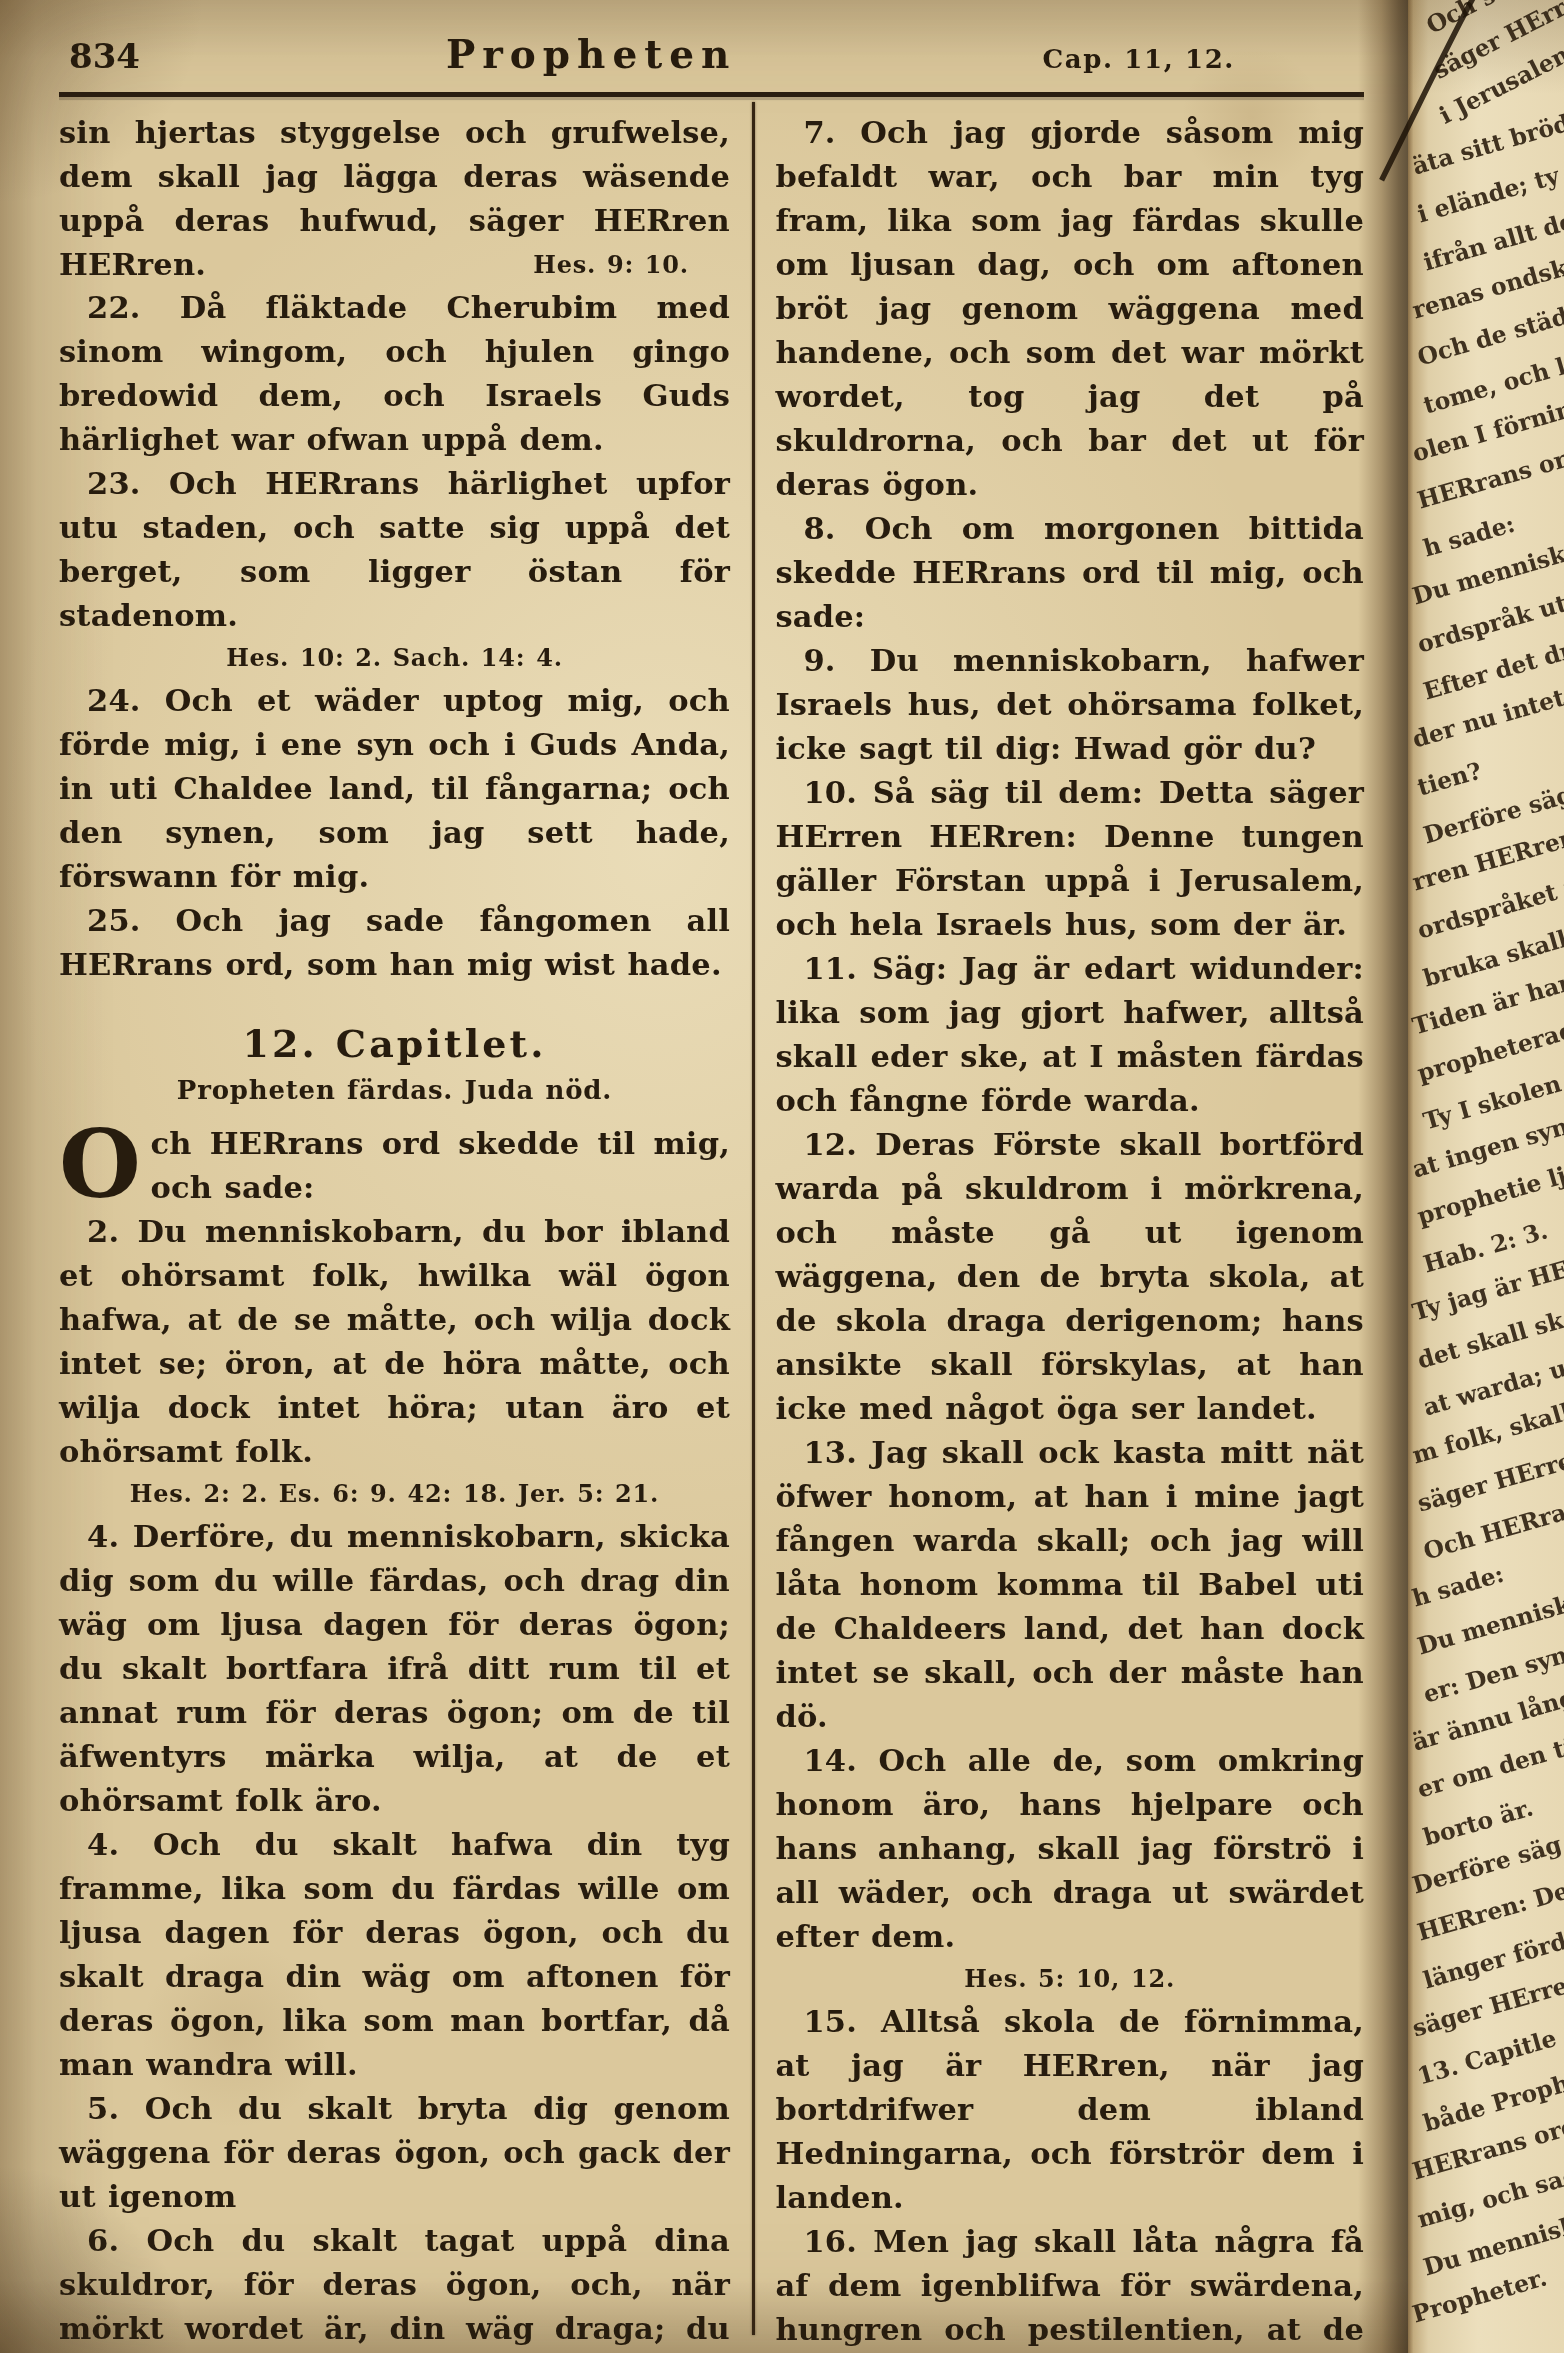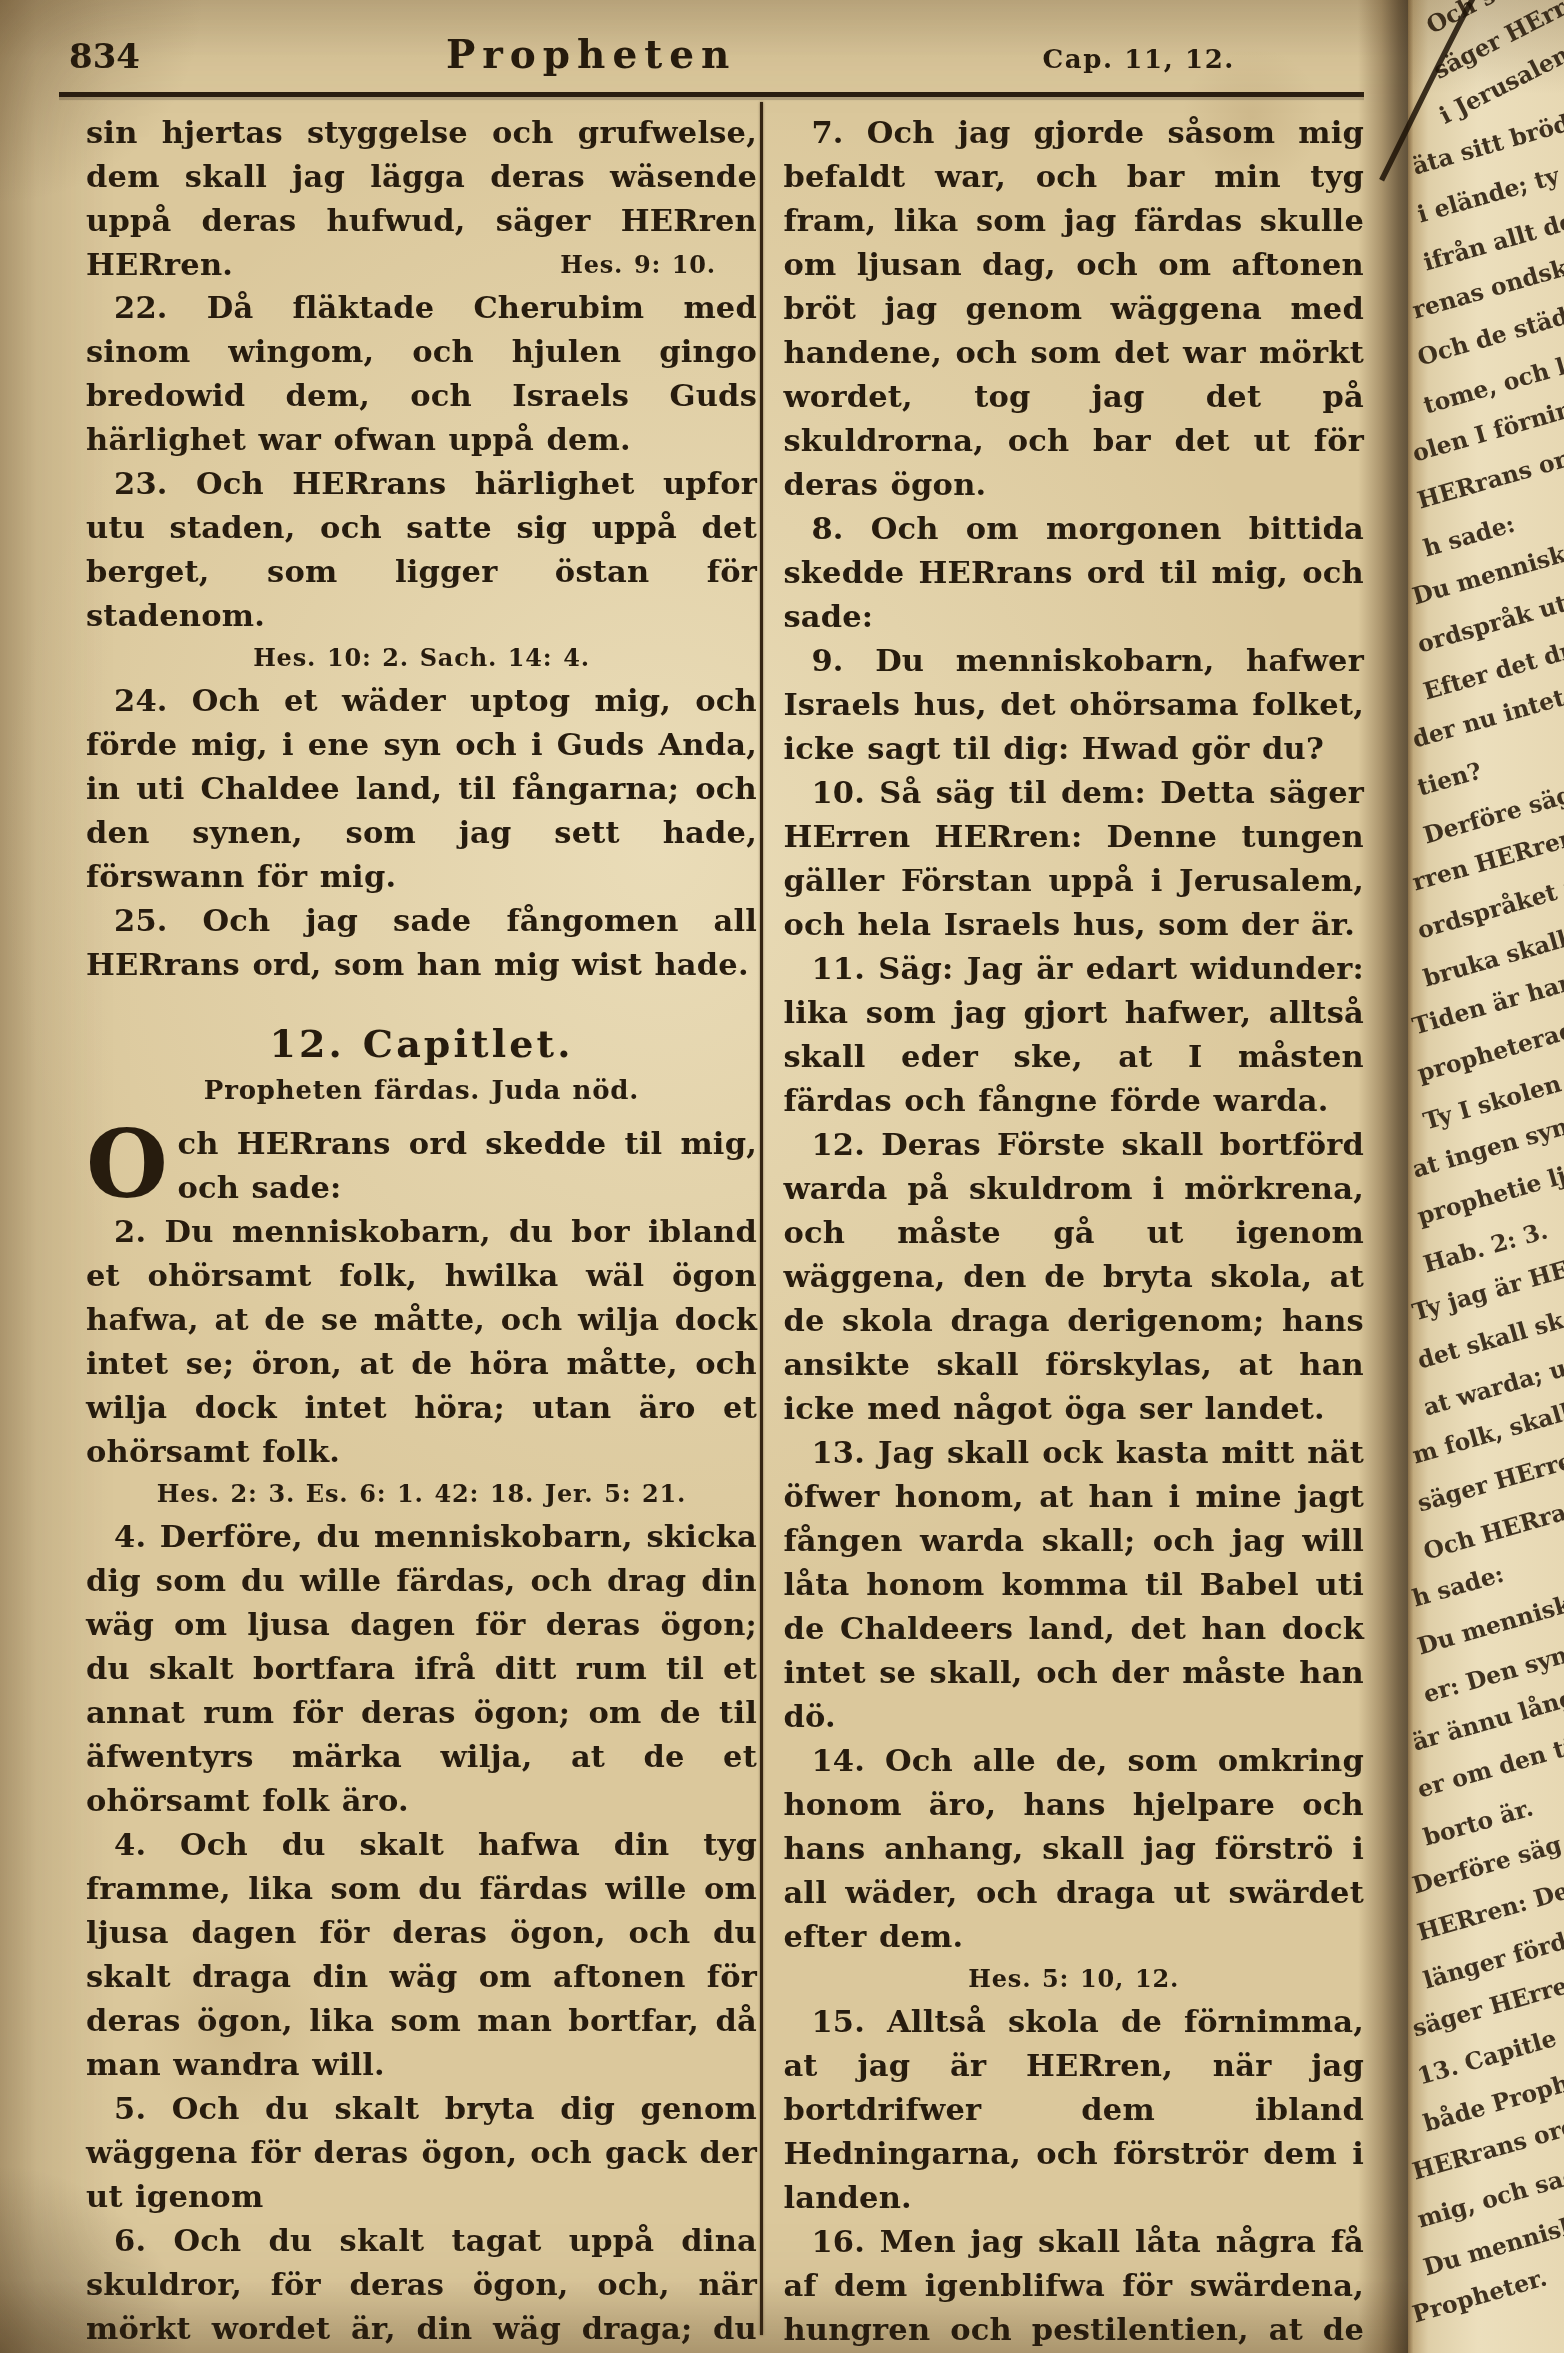--- a/index.html
+++ b/index.html
@@ -38,21 +38,21 @@
   }
   
   .columns{
     position:absolute;left:59px;top:102px;width:1305px;bottom:19px;
     display:flex;
   }
   .col{
     font-size:30.5px;line-height:44px;font-weight:700;color:#271c0e;
     text-align:justify;letter-spacing:0.2px;word-spacing:1.6px;padding-top:7.8px;
   }
-  #col-left{width:671px;padding-right:3px;margin-left:27px;}
+  #col-left{width:671px;padding-right:22px;}
   .col-divider{width:3.1px;background:#352513;box-shadow:0 0 2.3px rgba(53,37,19,.6);}
   #col-right{flex:1;padding-left:20.3px;}
   .blk{clear:both;}
   .blk.para{text-indent:28px;}
   .blk.cont{text-indent:0;}
   .blk.ref{font-size:24px;line-height:41px;text-align:center;text-indent:0;letter-spacing:0.8px;}
   .blk.ref.pull-up{margin-top:-42px;text-align:right;padding-right:41px;}
   .blk.head{text-align:center;text-indent:0;font-size:38px;line-height:44px;margin-top:36px;margin-bottom:6.3px;letter-spacing:3.1px;}
   .blk.sub{text-align:center;text-indent:0;font-size:26px;line-height:36px;margin-bottom:12.5px;letter-spacing:0.8px;}
   .blk.drop{text-indent:0;}
@@ -93,21 +93,21 @@
         <div class="blk ref pull-up">Hes. 9: 10.</div>
         <div class="blk para">22. Då fläktade Cherubim med sinom wingom, och hjulen gingo bredowid dem, och Israels Guds härlighet war ofwan uppå dem.</div>
         <div class="blk para">23. Och HERrans härlighet upfor utu staden, och satte sig uppå det berget, som ligger östan för stadenom.</div>
         <div class="blk ref">Hes. 10: 2.  Sach. 14: 4.</div>
         <div class="blk para">24. Och et wäder uptog mig, och förde mig, i ene syn och i Guds Anda, in uti Chaldee land, til fångarna; och den synen, som jag sett hade, förswann för mig.</div>
         <div class="blk para">25. Och jag sade fångomen all HERrans ord, som han mig wist hade.</div>
         <div class="blk head">12. Capitlet.</div>
         <div class="blk sub">Propheten färdas.  Juda nöd.</div>
         <div class="blk drop"><span class="initial">O</span>ch HERrans ord skedde til mig, och sade:</div>
         <div class="blk para">2. Du menniskobarn, du bor ibland et ohörsamt folk, hwilka wäl ögon hafwa, at de se måtte, och wilja dock intet se; öron, at de höra måtte, och wilja dock intet höra; utan äro et ohörsamt folk.</div>
-        <div class="blk ref">Hes. 2: 3.  Es. 6: 1.  42: 18.  Jer. 5: 21.</div>
+        <div class="blk ref">Hes. 2: 2.  Es. 6: 9.  42: 18.  Jer. 5: 21.</div>
         <div class="blk para">4. Derföre, du menniskobarn, skicka dig som du wille färdas, och drag din wäg om ljusa dagen för deras ögon; du skalt bortfara ifrå ditt rum til et annat rum för deras ögon; om de til äfwentyrs märka wilja, at de et ohörsamt folk äro.</div>
         <div class="blk para">4. Och du skalt hafwa din tyg framme, lika som du färdas wille om ljusa dagen för deras ögon, och du skalt draga din wäg om aftonen för deras ögon, lika som man bortfar, då man wandra will.</div>
         <div class="blk para">5. Och du skalt bryta dig genom wäggena för deras ögon, och gack der ut igenom</div>
         <div class="blk para">6. Och du skalt tagat uppå dina skuldror, för deras ögon, och, när mörkt wordet är, din wäg draga; du skalt binda om ditt ansikte, at du icke skalt se landet; ty jag hafwer satt dig Israels hus til et widunder.</div>
       </div>
     <div class="col-divider"></div>
     <div class="col" id="col-right">
         <div class="blk para">7. Och jag gjorde såsom mig befaldt war, och bar min tyg fram, lika som jag färdas skulle om ljusan dag, och om aftonen bröt jag genom wäggena med handene, och som det war mörkt wordet, tog jag det på skuldrorna, och bar det ut för deras ögon.</div>
         <div class="blk para">8. Och om morgonen bittida skedde HERrans ord til mig, och sade:</div>
         <div class="blk para">9. Du menniskobarn, hafwer Israels hus, det ohörsama folket, icke sagt til dig: Hwad gör du?</div>

